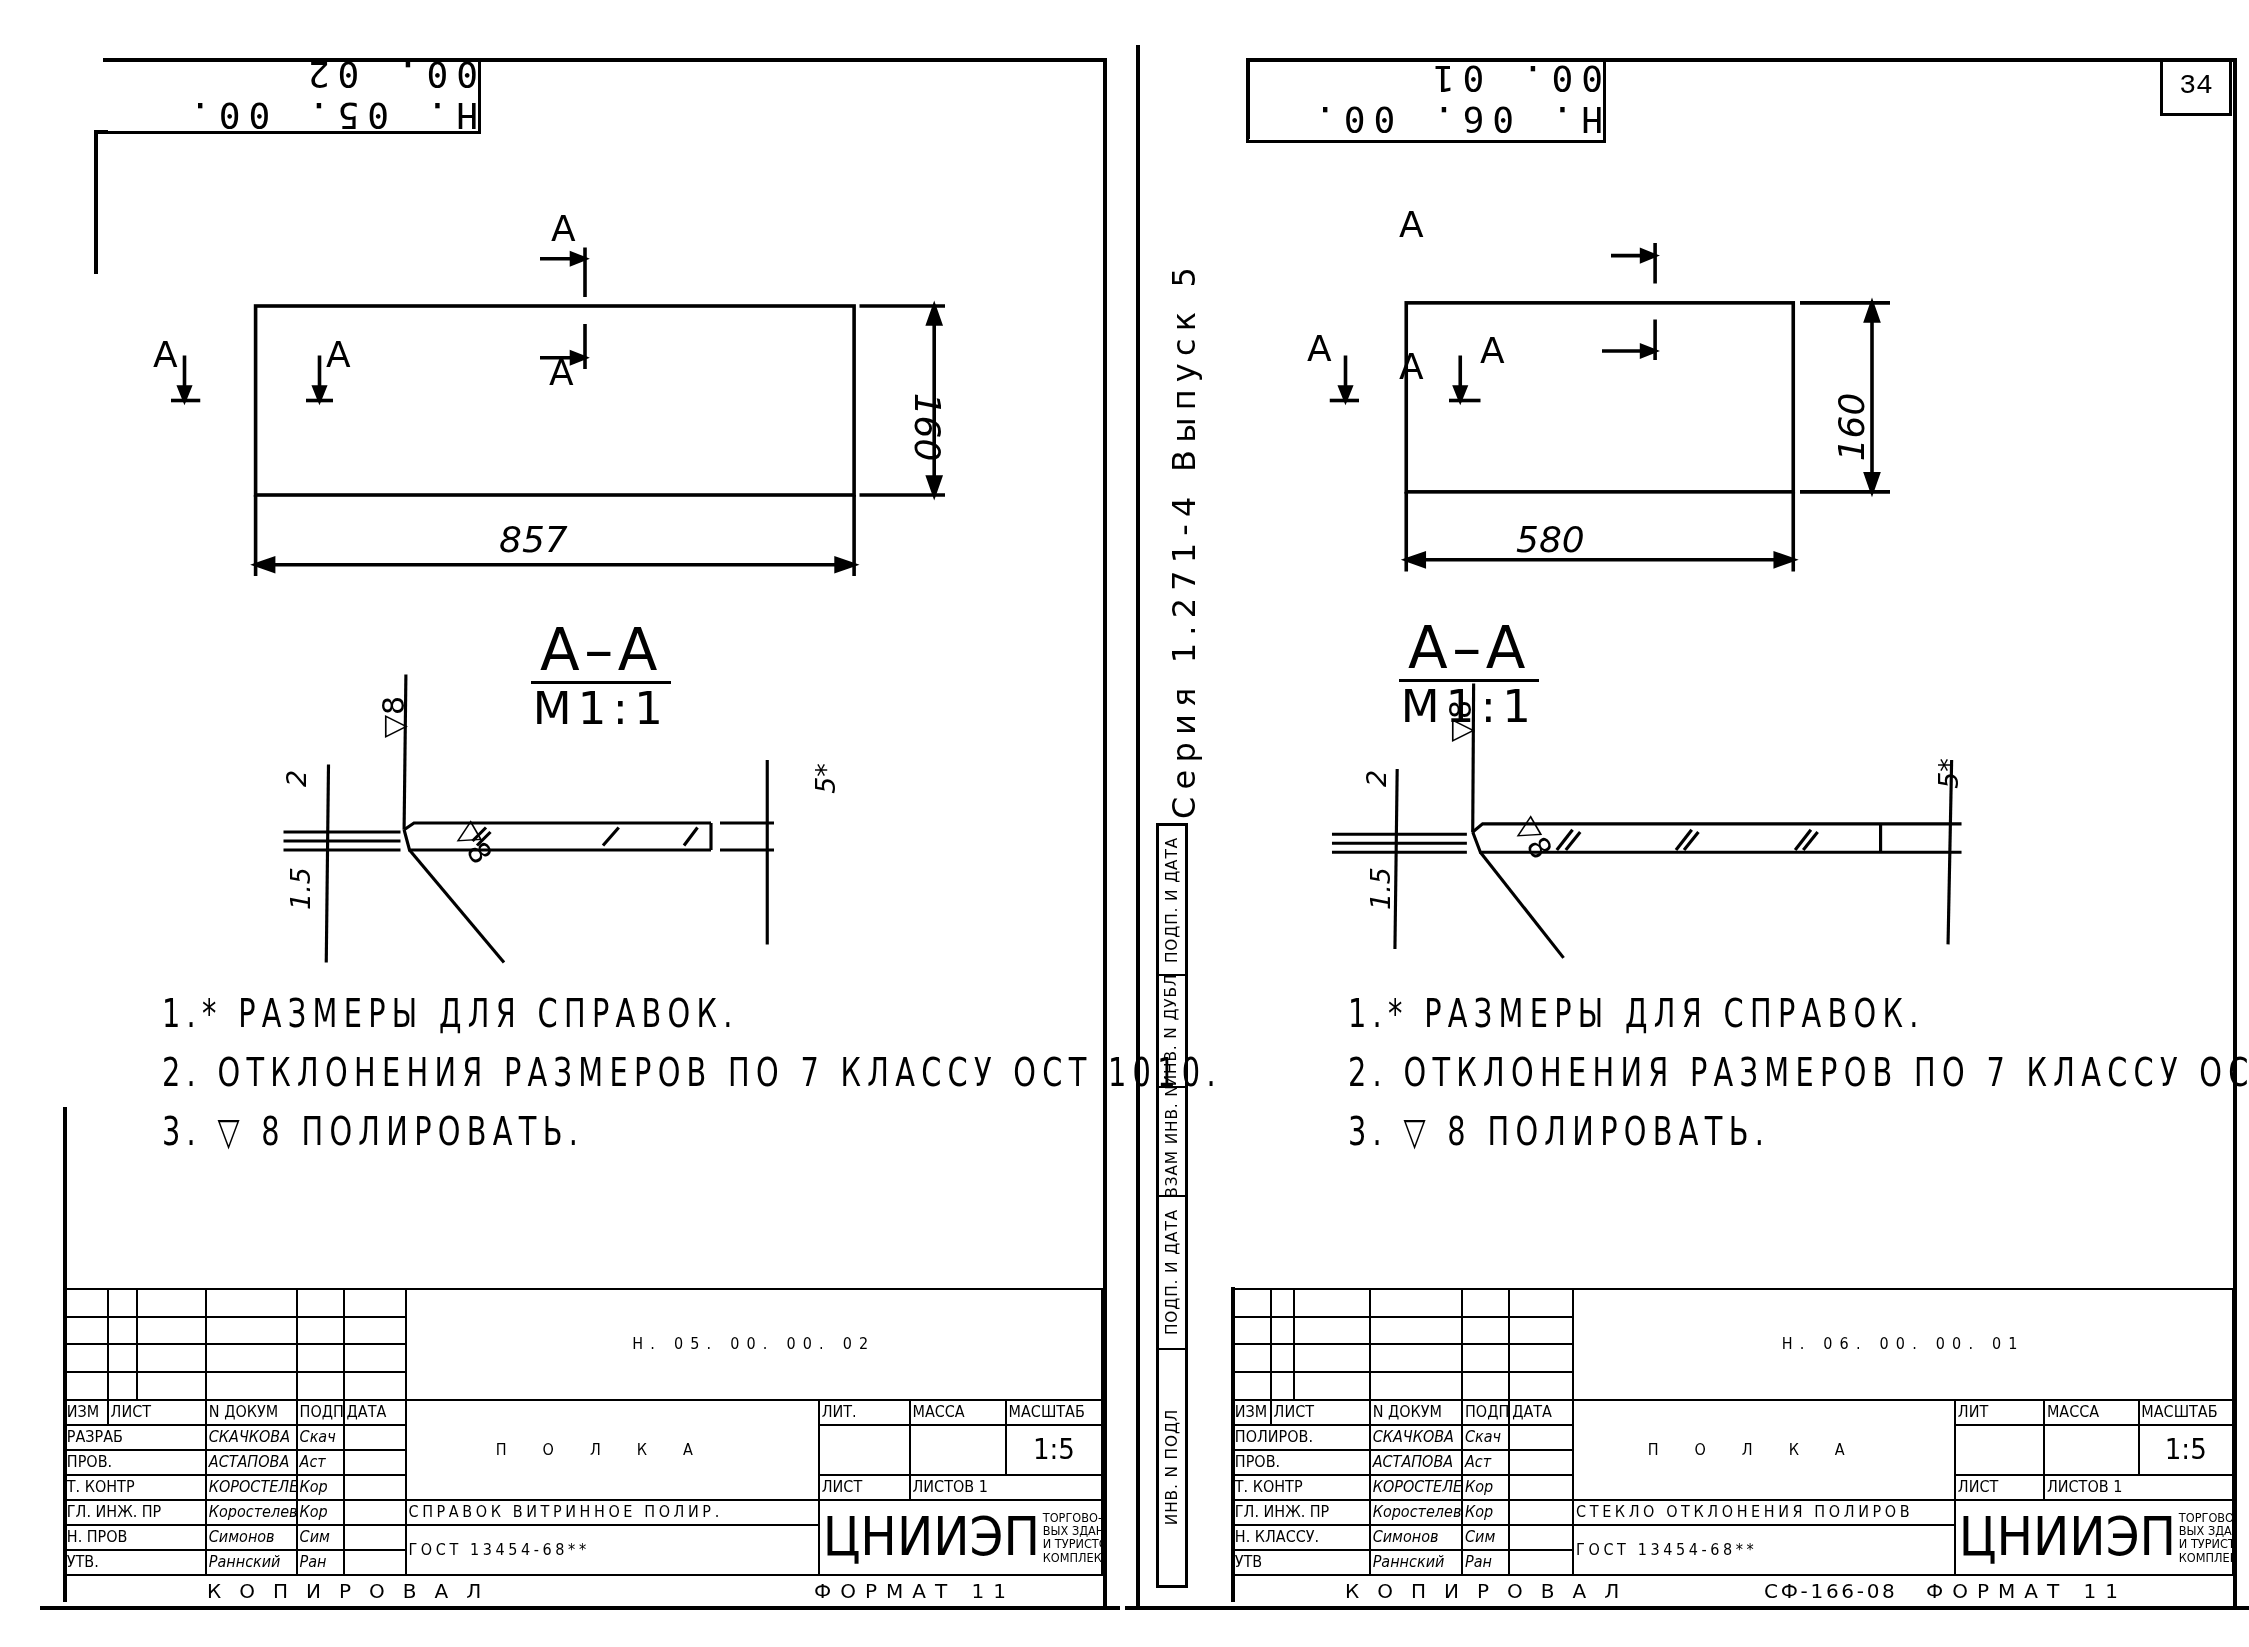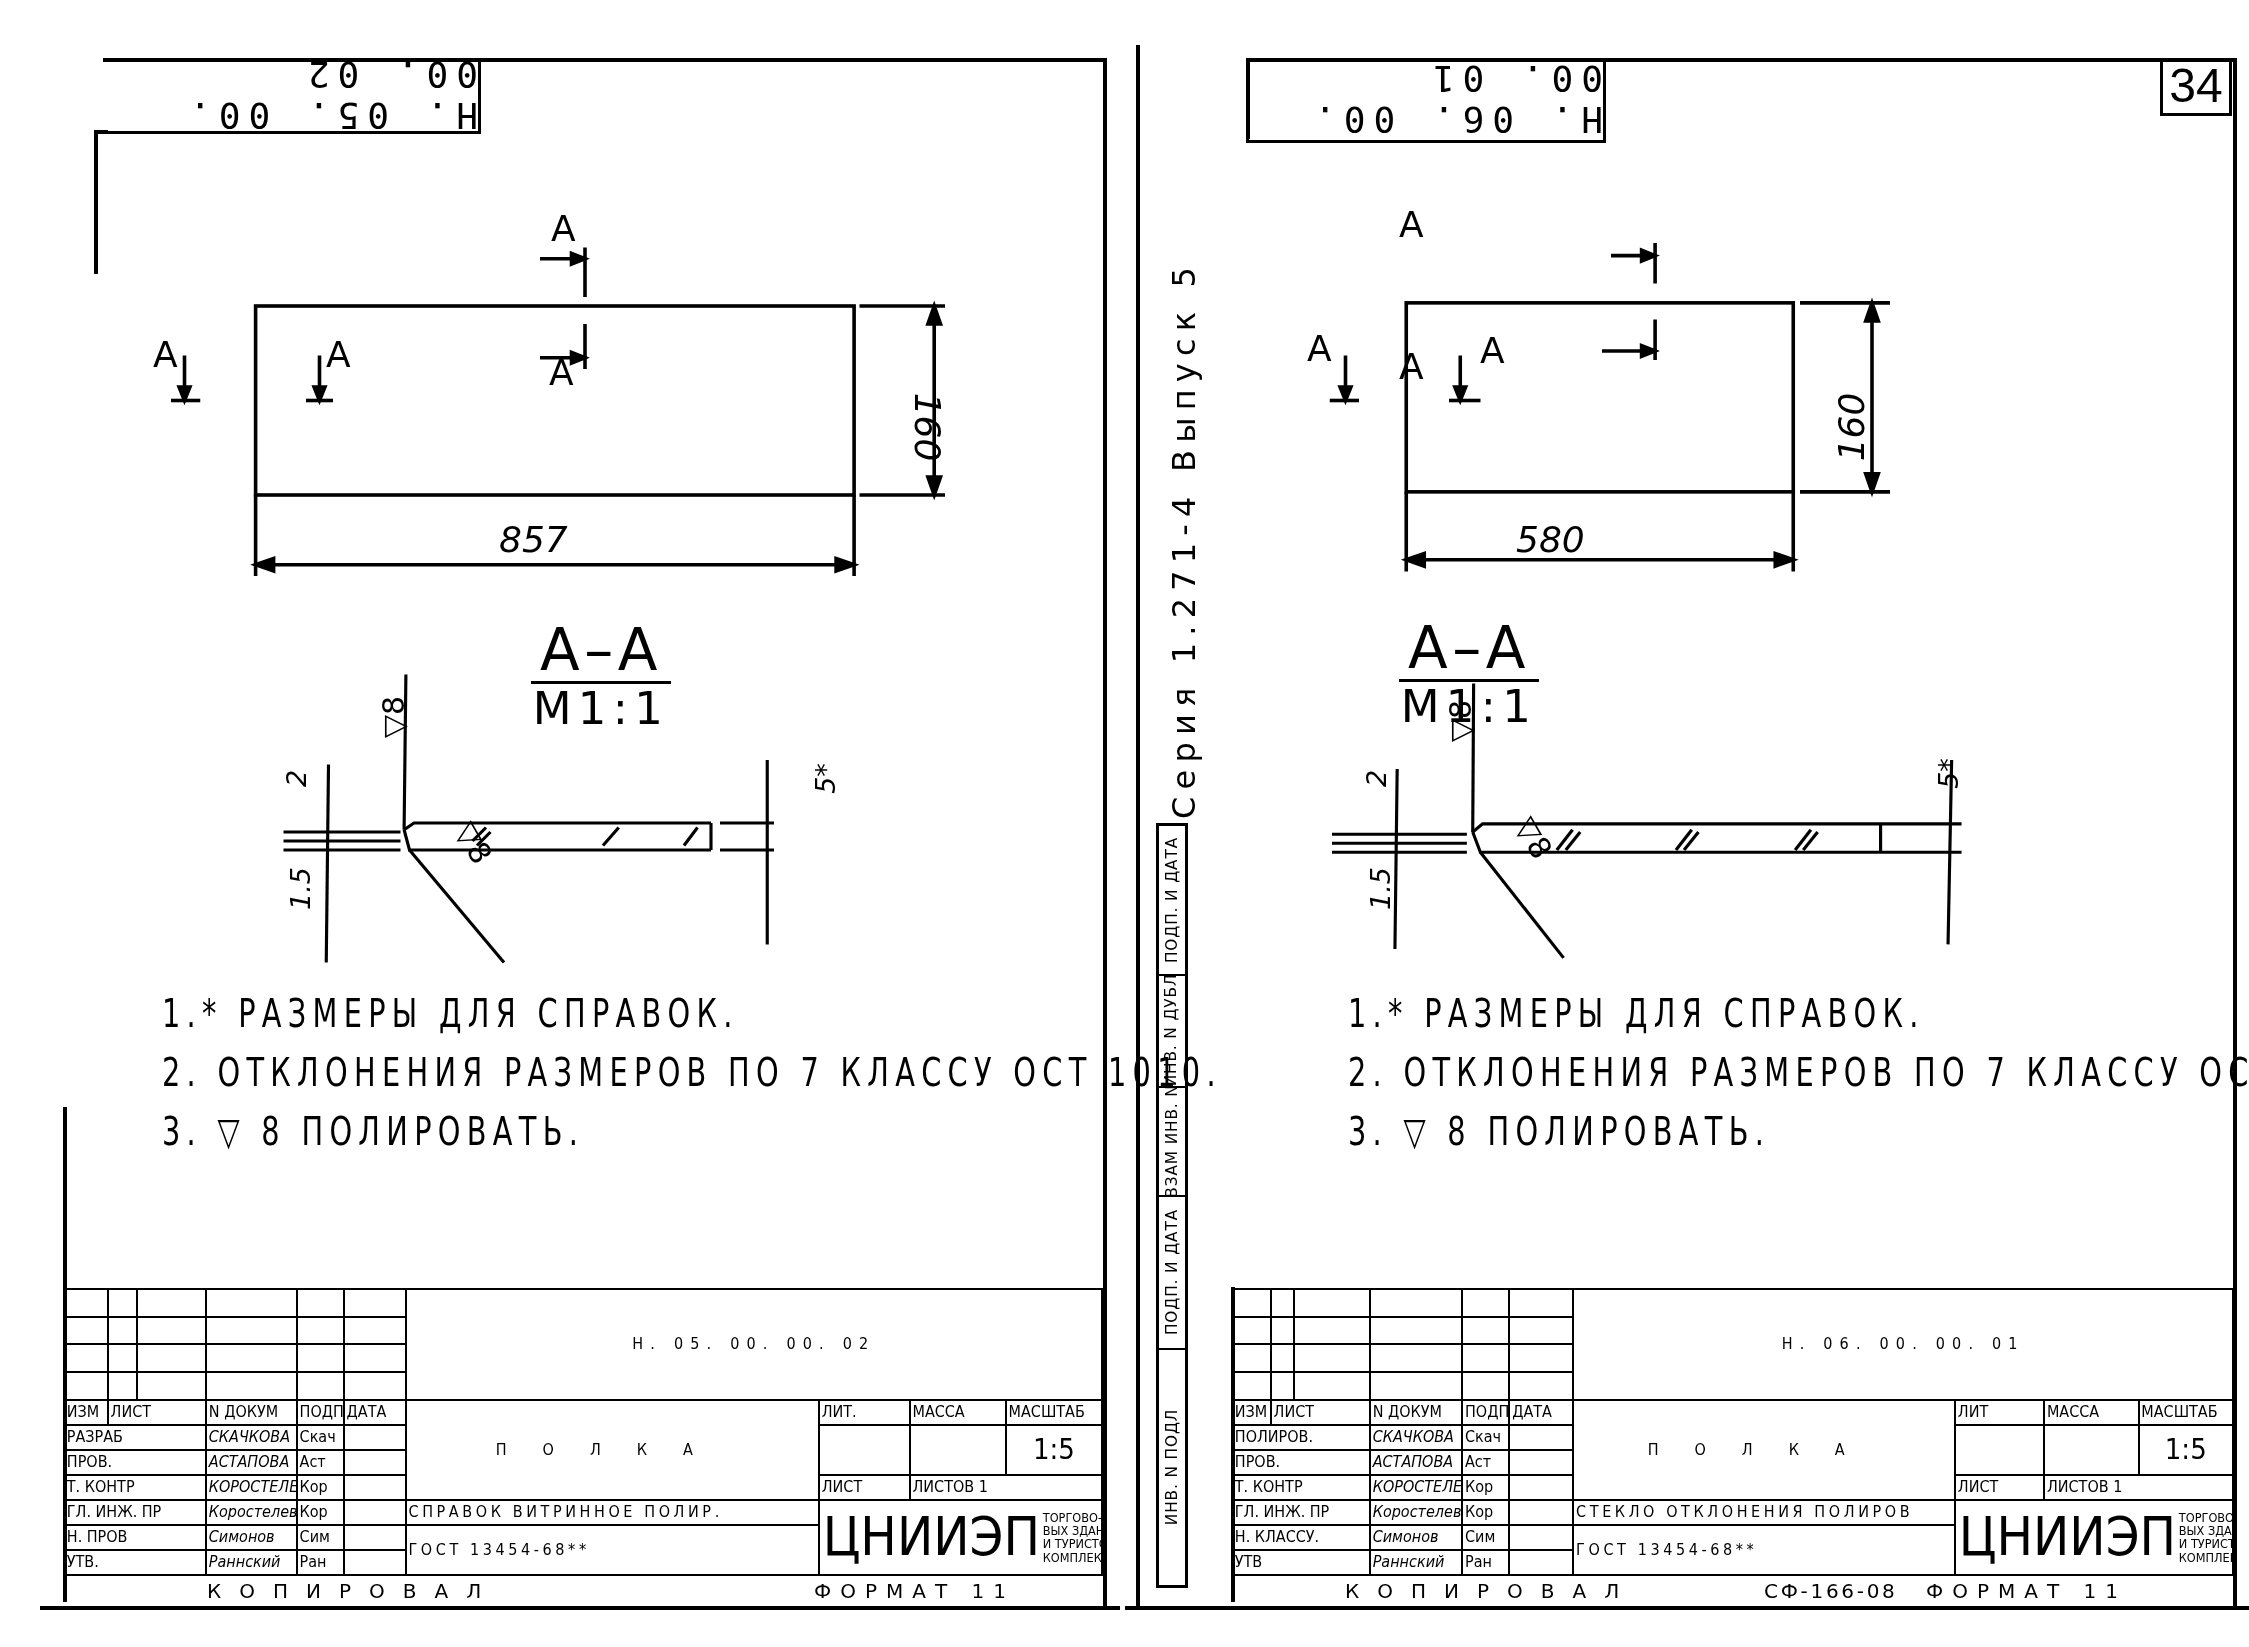--- a/index.html
+++ b/index.html
@@ -8,33 +8,33 @@
   .stamp-top span { display:inline-block; transform:rotate(180deg); }
   svg.drw { position:absolute; overflow:visible; }
   .lbl { position:absolute; font-family:"DejaVu Sans", sans-serif; font-size:36px; font-style:italic; line-height:1; }
   .section-title { position:absolute; text-align:center; font-family:"DejaVu Sans", sans-serif; line-height:1; }
   .section-title .t { font-size:58px; display:block; border-bottom:3.6px solid #000; padding:0 9px 1.8px 9px; letter-spacing:4.5px; }
   .section-title .s { font-size:45px; display:block; letter-spacing:6.3px; padding-top:2.7px; }
   .notes { position:absolute; font-family:"DejaVu Sans Condensed","DejaVu Sans", sans-serif; font-size:32px; line-height:49px; letter-spacing:6.3px; transform:scaleY(1.2); transform-origin:top left; }
   .notes div { white-space:nowrap; }
   table.tb { position:absolute; border-collapse:collapse; table-layout:fixed; }
   table.tb td { border:2.7px solid #000; padding:0 1.8px; font-size:16px; line-height:1; overflow:hidden; white-space:nowrap; font-family:"DejaVu Sans Condensed","DejaVu Sans", sans-serif; }
-  .sig { font-family:"DejaVu Serif", serif; font-size:18px; }
+  .sig { font-family:"DejaVu Serif", serif; font-style:italic; font-size:18px; }
   .hand { font-family:"DejaVu Serif", serif; font-style:italic; }
   .big-code { font-size:40px; letter-spacing:7.2px; text-align:center; }
   .title-name { font-size:49px; letter-spacing:36px; text-align:center; }
   .mat { font-size:20px; letter-spacing:3.6px; }
   .org-big { font-size:54px; letter-spacing:0; text-align:center; }
   .org-small { font-size:12.6px; line-height:1.05; }
   .bottom-label { position:absolute; font-size:20px; letter-spacing:18px; font-family:"DejaVu Sans", sans-serif; }
   .vert-strip { position:absolute; border:3.1px solid #000; box-sizing:border-box; }
   .vcell { position:absolute; left:0; right:0; border-bottom:2.7px solid #000; display:flex; align-items:center; justify-content:center; }
   .vcell span { transform:rotate(-90deg); white-space:nowrap; font-size:15.3px; font-family:"DejaVu Sans", sans-serif; letter-spacing:0.9px; }
   .series-label { position:absolute; transform:rotate(-90deg); transform-origin:left top; font-size:32px; letter-spacing:7.2px; white-space:nowrap; font-family:"DejaVu Sans", sans-serif; }
-  .page-num { position:absolute; border:3.6px solid #000; border-top:none; display:flex; align-items:center; justify-content:center; font-size:48px; font-family:Liberation Sans, sans-serif; box-sizing:border-box; }
+  .page-num { position:absolute; border:3.6px solid #000; border-top:none; display:flex; align-items:center; justify-content:center; font-size:28px; font-family:Liberation Mono, monospace; box-sizing:border-box; }
   .hline { position:absolute; height:3.6px; background:#000; }
   .vline { position:absolute; width:3.6px; background:#000; }
 </style>
 </head>
 <body>
 
 <div>
 
   <div class="hline" style="left:103px; top:58px; width:1003px;"></div>
   <div class="vline" style="left:1103px; top:58px; height:1548px;"></div>

